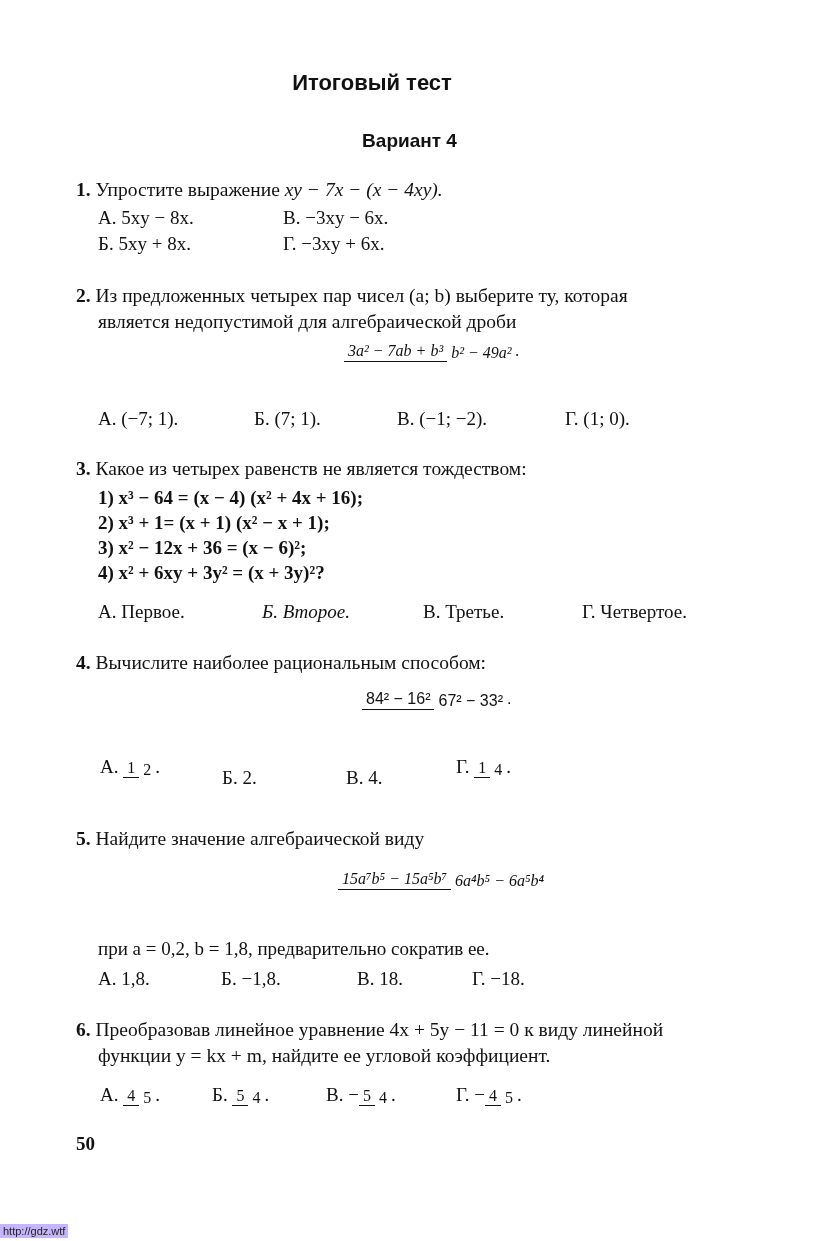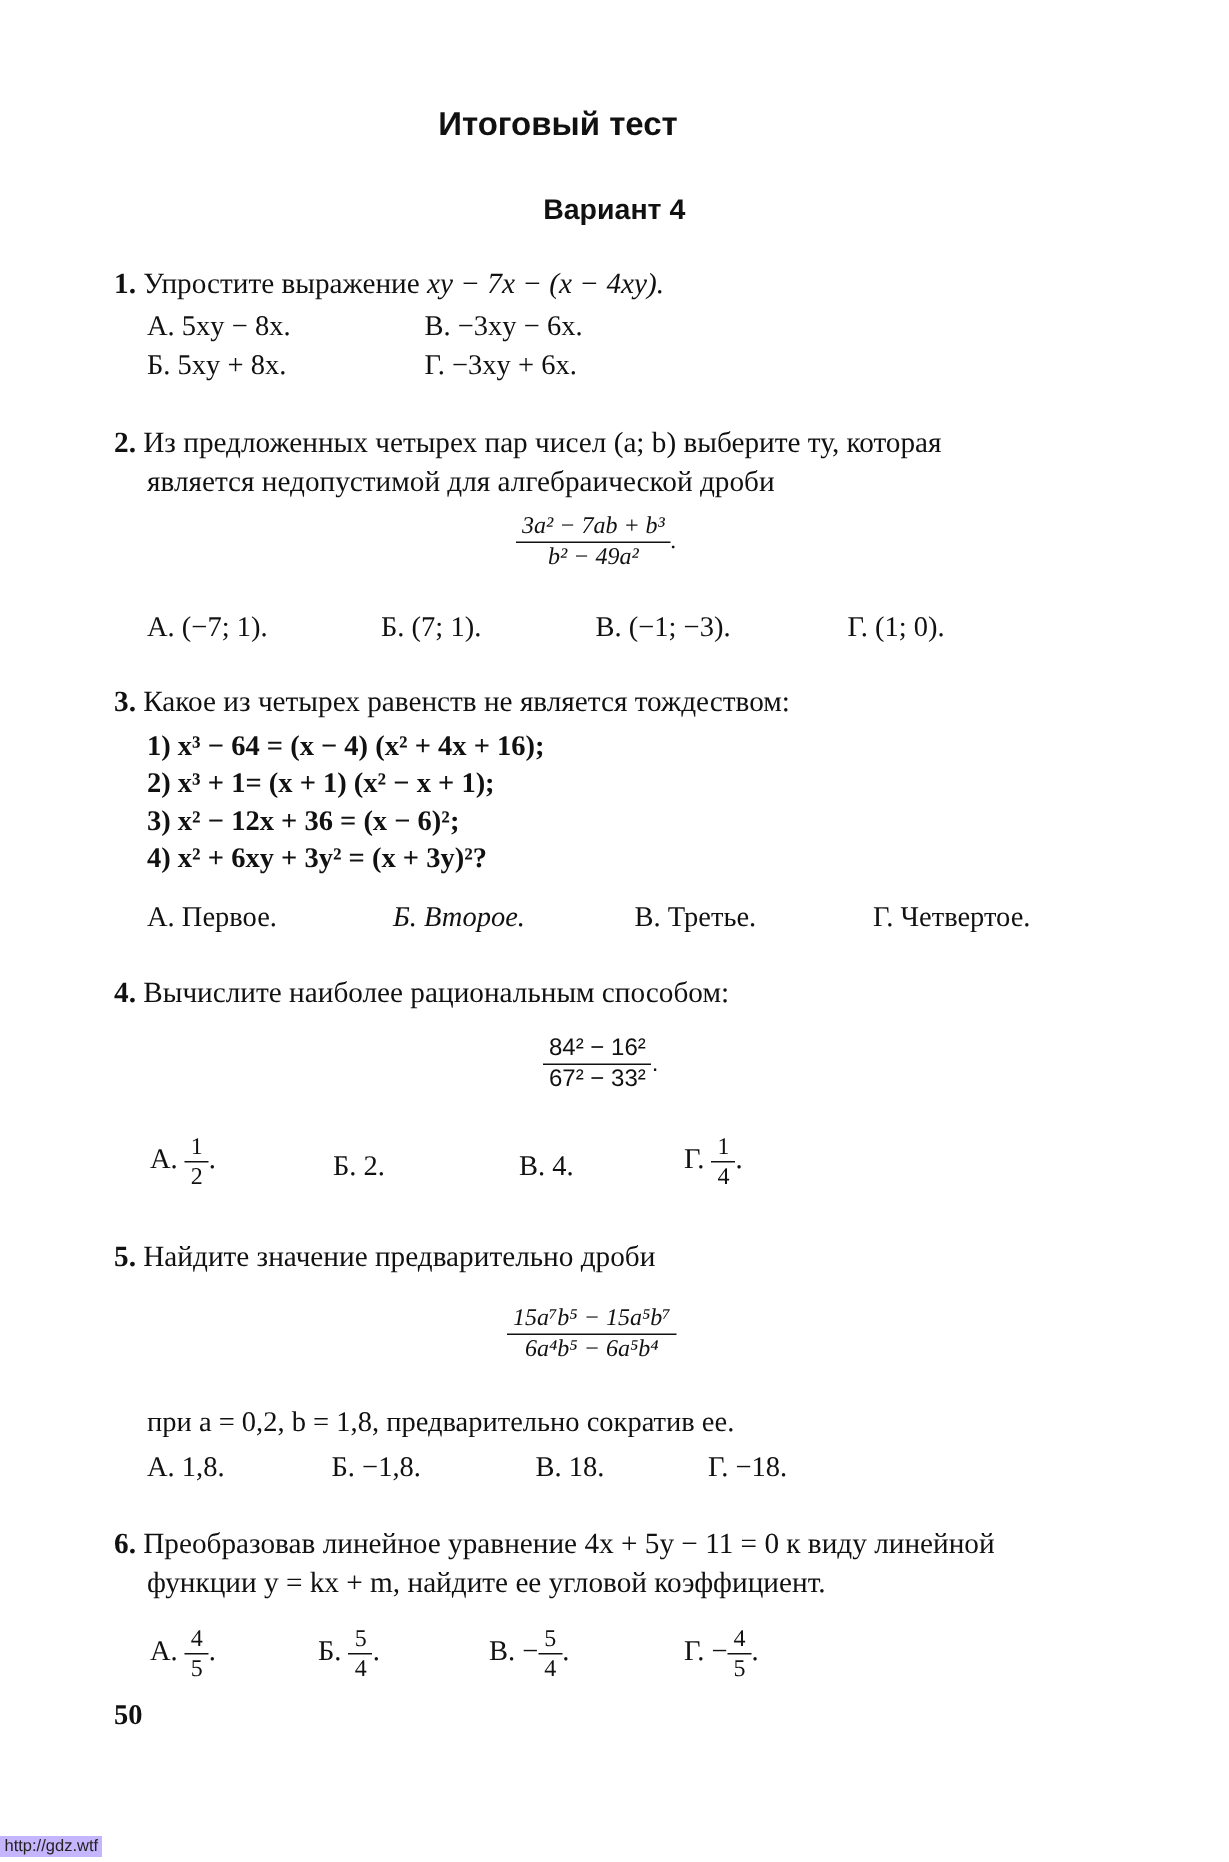--- a/index.html
+++ b/index.html
@@ -6,21 +6,21 @@
   body { width: 819px; height: 1241px; position: relative; overflow: hidden;
          font-family: "Liberation Serif", "DejaVu Serif", serif; color: #111; }
   .sans { font-family: "Liberation Sans", "DejaVu Sans", sans-serif; font-weight: bold; }
   .title { position: absolute; top: 70px; left: 0; width: 744px; text-align: center; font-size: 22px; }
   .variant { position: absolute; top: 130px; left: 0; width: 819px; text-align: center; font-size: 19px; }
   .q { position: absolute; left: 76px; font-size: 19.5px; line-height: 26px; }
   .qnum { font-weight: bold; }
   .indent { padding-left: 22px; }
   i { font-style: italic; }
   .row { position: absolute; font-size: 19px; }
-  .frac { display: inline-flex; flex-direction: column; align-items: center; vertical-align: middle; }
+  .frac { display: inline-flex; flex-direction: row; align-items: center; vertical-align: middle; }
   .frac .num { border-bottom: 1.3px solid #111; padding: 0 4px 1px; }
   .frac .den { padding: 1px 4px 0; }
   .bigfrac { position: absolute; font-size: 16px; font-style: italic; }
   .bigfrac.sansf { font-family: "Liberation Sans", sans-serif; font-style: normal; font-weight: normal; font-size: 16px; }
   .smallfrac { font-size: 16px; line-height: 17px; }
   .pagenum { position: absolute; top: 1133px; left: 76px; font-size: 19px; font-weight: bold; }
   .watermark { position: absolute; top: 1224px; left: 0; background: #c4b5fd; font-family: "Liberation Sans", sans-serif; font-size: 11px; padding: 1px 3px; color: #222; }
 </style>
 </head>
 <body>
@@ -44,21 +44,21 @@
   <span class="indent">является недопустимой для алгебраической дроби</span>
 </div>
 <div class="bigfrac" style="top:342px;left:344px;">
   <span class="frac">
     <span class="num">3a² − 7ab + b³</span>
     <span class="den">b² − 49a²</span>
   </span><span>.</span>
 </div>
 <div class="row" style="top:408px;left:98px;">А. (−7; 1).</div>
 <div class="row" style="top:408px;left:254px;">Б. (7; 1).</div>
-<div class="row" style="top:408px;left:397px;">В. (−1; −3).</div>
+<div class="row" style="top:408px;left:397px;">В. (−1; −2).</div>
 <div class="row" style="top:408px;left:565px;">Г. (1; 0).</div>
 
 <div class="q" style="top:456px;">
   <span class="qnum">3.</span>
   <span>Какое из четырех равенств не является тождеством:</span>
 </div>
 <div class="row" style="top:487px;left:98px;font-weight:bold;">1) x³ − 64 = (x − 4) (x² + 4x + 16);</div>
 <div class="row" style="top:512px;left:98px;font-weight:bold;">2) x³ + 1= (x + 1) (x² − x + 1);</div>
 <div class="row" style="top:537px;left:98px;font-weight:bold;">3) x² − 12x + 36 = (x − 6)²;</div>
 <div class="row" style="top:562px;left:98px;font-weight:bold;">4) x² + 6xy + 3y² = (x + 3y)²?</div>
@@ -89,21 +89,21 @@
 <div class="row" style="top:756px;left:456px;">
   <span>Г.</span>
   <span class="frac smallfrac">
     <span class="num">1</span>
     <span class="den">4</span>
   </span><span>.</span>
 </div>
 
 <div class="q" style="top:826px;">
   <span class="qnum">5.</span>
-  <span>Найдите значение предварительно дроби</span>
+  <span>Найдите значение алгебраической виду</span>
 </div>
 <div class="bigfrac" style="top:870px;left:338px;font-family:Liberation Serif, serif;">
   <span class="frac">
     <span class="num">15a⁷b⁵ − 15a⁵b⁷</span>
     <span class="den">6a⁴b⁵ − 6a⁵b⁴</span>
   </span>
 </div>
 <div class="row" style="top:938px;left:98px;">при a = 0,2, b = 1,8, предварительно сократив ее.</div>
 <div class="row" style="top:968px;left:98px;">А. 1,8.</div>
 <div class="row" style="top:968px;left:221px;">Б. −1,8.</div>

